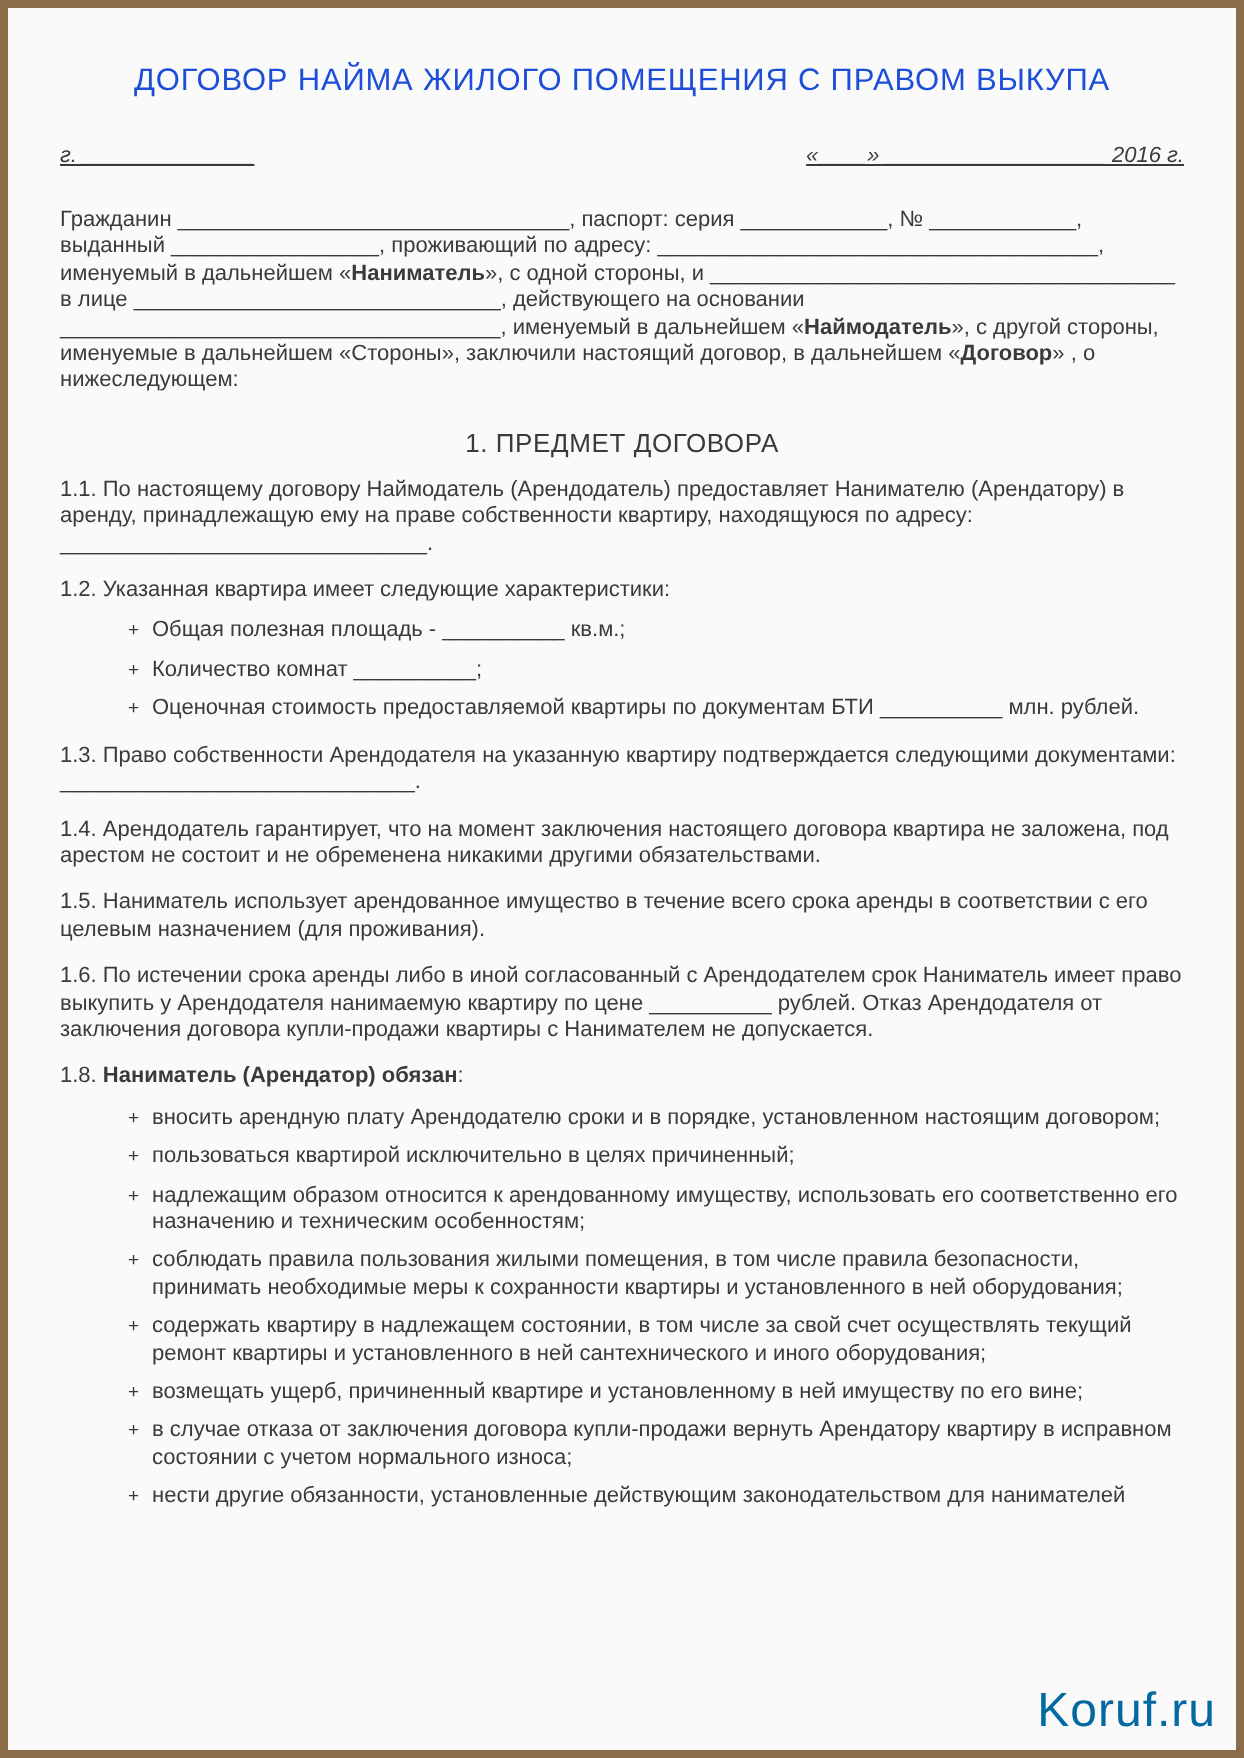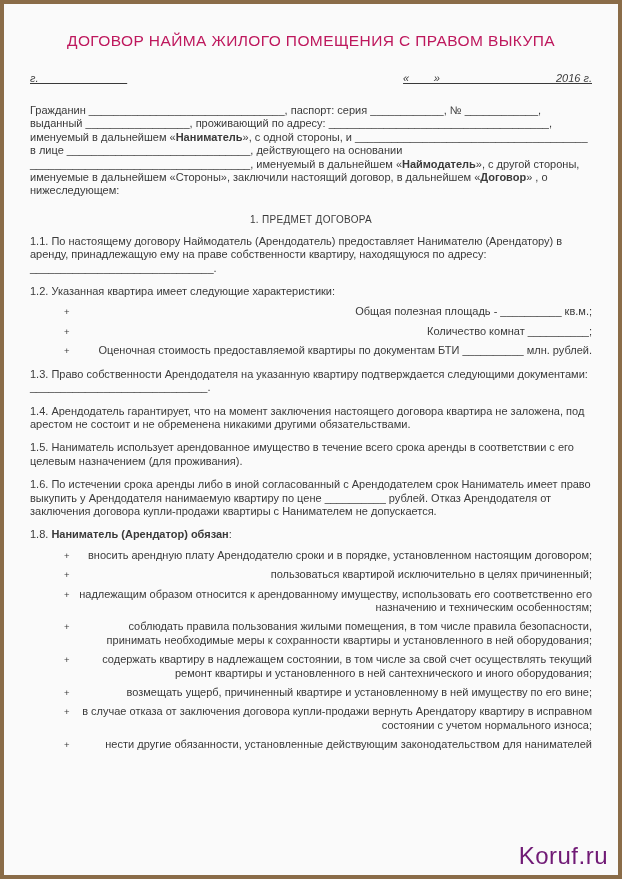--- a/index.html
+++ b/index.html
@@ -18,21 +18,21 @@
     font-family: "Liberation Sans", "DejaVu Sans", sans-serif;
     color: #3a3a3a;
     padding: 28px 26px 0 26px;
   }
   .doc-title {
     margin: 0;
     font-size: 15.5px;
     font-weight: 400;
     text-align: center;
     letter-spacing: 0.4px;
-    color: #be185d;
+    color: #1d4ed8;
   }
   .dateline {
     display: flex;
     justify-content: space-between;
     font-style: italic;
     font-size: 11px;
     margin-top: 22px;
     text-decoration: underline;
   }
   .para {
@@ -40,54 +40,53 @@
     font-size: 11px;
     line-height: 1.22;
   }
   .intro { margin-top: 20px; }
   .blank-line {
     font-size: 11px;
     line-height: 1.22;
   }
   .sec-heading {
     margin: 16px 0 0 0;
-    font-size: 10px;
+    font-size: 13px;
     font-weight: 400;
     text-align: center;
     letter-spacing: 0.3px;
   }
   ul.doc-list {
     margin: 7px 0 0 0;
     padding: 0 0 0 34px;
     list-style: none;
     font-size: 11px;
     line-height: 1.22;
   }
   ul.doc-list li {
     position: relative;
     padding-left: 12px;
     margin-bottom: 6px;
-    text-align: right;
   }
   ul.doc-list li::before {
     content: "+";
     position: absolute;
     left: 0;
     top: 0;
     font-size: 9.5px;
     line-height: 13px;
     color: #3a3a3a;
   }
   .b { font-weight: 700; }
   .watermark {
     position: absolute;
     right: 10px;
     bottom: 5px;
     font-size: 24px;
-    color: #701a75;
+    color: #0369a1;
     letter-spacing: 0.5px;
     margin-left: 18px;
   }
 </style>
 </head>
 <body>
 
 <div class="frame">
 
   <h1 class="doc-title">ДОГОВОР НАЙМА ЖИЛОГО ПОМЕЩЕНИЯ С ПРАВОМ ВЫКУПА</h1>

